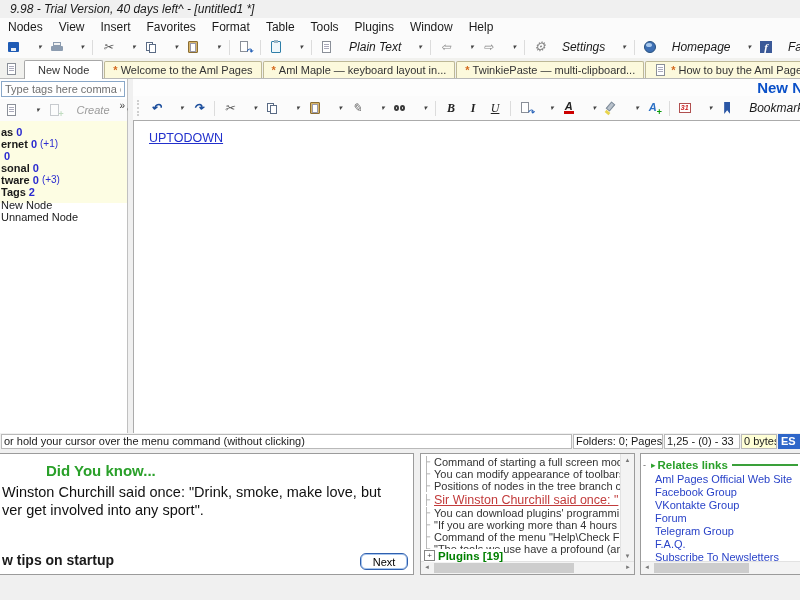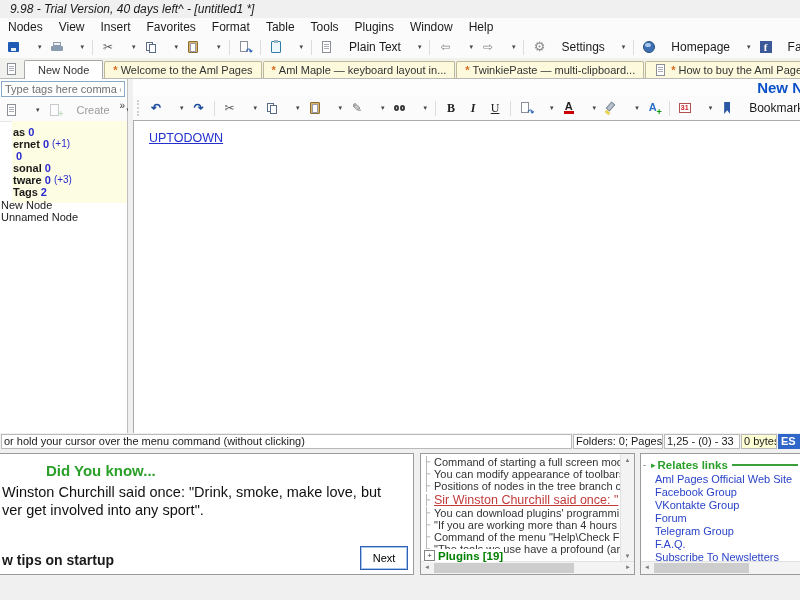--- a/index.html
+++ b/index.html
@@ -7,21 +7,21 @@
           font-family:"Liberation Sans",sans-serif;color:#1a1a1a;}
   
   .titlebar{position:absolute;top:0;left:0;right:0;height:18px;background:#f0f0f0;
             font-size:12px;line-height:18px;padding-left:10px;white-space:nowrap;font-style:italic;}
   .menubar{position:absolute;top:18px;left:0;right:0;height:18px;background:#fbfbfb;
            display:flex;align-items:center;font-size:12px;border-bottom:1px solid #ececec;}
   .menu-item{padding:0 8px;height:18px;line-height:18px;}
   .toolbar{display:flex;align-items:center;}
   #mainToolbar{position:absolute;top:36px;left:0;right:0;height:22px;background:#fbfbfb;
                border-bottom:1px solid #e2e2e2;padding-left:3px;}
-  .tbtn{display:flex;align-items:center;gap:15px;padding:1px 3px;margin:0 1px;border-radius:2px;flex:none;}
+  .tbtn{display:flex;align-items:center;gap:15px;padding:1px 3px;margin:0 1px;border-radius:2px;flex:none;font-style:italic;}
   .tlabel{font-size:12px;color:#1a1a1a;white-space:nowrap;}
   .tbtn.disabled .tlabel{color:#9a9a9a;}
   .tbtn.disabled .icon{opacity:.45;}
   .dd{font-size:7px;color:#444;margin-left:2px;}
   .dd::before{content:"▾";}
   .sep{width:1px;height:15px;background:#dcdcdc;margin:0 4px;flex:none;}
   .bold{font-weight:bold;}
   
   .tabstrip{position:absolute;top:58px;left:0;right:0;height:20px;background:#f1f1ee;
             display:flex;align-items:flex-end;border-bottom:1px solid #b9b9b9;padding-left:2px;}
@@ -33,21 +33,21 @@
   .tab-star{color:#d4691e;font-weight:bold;}
   
   .sidebar{position:absolute;top:79px;left:0;width:127px;bottom:167px;background:#fff;border-right:1px solid #c0c0c0;}
   .tags-input{position:absolute;top:2px;left:1px;width:116px;height:14px;border:1px solid #8aa8c8;
               font-family:"Liberation Sans",sans-serif;font-size:11px;padding:0 3px;color:#555;background:#fff;}
   .tags-input::placeholder{color:#6f6f6f;}
   .side-toolbar{position:absolute;top:20px;left:0;right:0;height:22px;display:flex;align-items:center;
                 background:#fbfbfb;border-bottom:1px solid #e6e6e6;padding-left:1px;}
   .side-toolbar .tlabel{font-size:11px;}
   .side-overflow{position:absolute;right:2px;top:21px;font-size:10px;color:#333;z-index:2;}
-  .tag-list{position:absolute;top:42px;left:12px;right:0;height:77px;background:#fdfde3;padding-top:5px;font-size:11px;}
+  .tag-list{position:absolute;top:42px;left:0;right:0;height:77px;background:#fdfde3;padding-top:5px;font-size:11px;}
   .tag-row{height:12px;line-height:12px;display:flex;gap:3px;padding-left:1px;white-space:nowrap;}
   .tag-name{font-weight:bold;color:#1a1a1a;}
   .tag-count{color:#2a2ad0;font-weight:bold;}
   .tag-extra{color:#2a2ad0;font-size:10px;}
   .node-list{position:absolute;top:120px;left:0;right:0;font-size:11px;}
   .node-row{height:12px;line-height:12px;padding-left:1px;white-space:nowrap;}
   .splitter{position:absolute;top:79px;left:128px;width:5px;bottom:167px;background:#f0f0f0;}
   
   .editor{position:absolute;top:79px;left:133px;right:0;bottom:167px;background:#fff;}
   .editor-header{position:absolute;top:0;left:0;right:0;height:17px;background:#fdfdfd;}
@@ -70,23 +70,23 @@
   .sb-kbd{width:16px;flex:none;background:#2e66c9;border-color:#2e66c9;color:#fff;font-weight:bold;}
   
   .bottom{position:absolute;top:450px;left:0;right:0;height:150px;background:#f0f0f0;}
   .panel{position:absolute;top:3px;height:122px;background:#fff;border:1px solid #9b9b9b;box-sizing:border-box;}
   .panel-tip{left:0;width:414px;border-left:none;}
   .tip-heading{position:absolute;left:46px;top:8px;font-size:15px;font-weight:bold;color:#2aa02a;}
   .tip-line{position:absolute;left:2px;font-size:14.5px;color:#101010;white-space:nowrap;}
   .l1{top:30px;}
   .l2{top:48px;}
   .tip-check{position:absolute;left:2px;bottom:6px;font-size:14px;font-weight:bold;}
-  .next-btn{position:absolute;right:5px;bottom:4px;width:48px;height:24px;font-size:11px;
+  .next-btn{position:absolute;right:5px;bottom:4px;width:48px;height:17px;font-size:11px;
             font-family:"Liberation Sans",sans-serif;background:#fff;border:1px solid #2f5fae;
-            box-shadow:inset 0 0 0 1px #a7c6ef;border-radius:0;padding:0;}
+            box-shadow:inset 0 0 0 1px #a7c6ef;border-radius:6px;padding:0;}
   .panel-list{left:420px;width:215px;}
   .tips-rows{position:absolute;top:2px;left:2px;right:14px;overflow:hidden;}
   .tip-row{height:12px;line-height:12px;white-space:nowrap;overflow:hidden;font-size:11px;color:#333;
            display:flex;align-items:center;}
   .branch{width:11px;flex:none;color:#a0a0a0;font-size:10px;}
   .branch::before{content:"├";}
   .branch.last::before{content:"└";}
   .tip-row.selected{height:15px;}
   .tip-row.selected .tip-text{font-size:12.5px;color:#c23b3b;text-decoration:underline;text-decoration-color:#c23b3b;}
   .plugins-row{position:absolute;left:3px;bottom:12px;display:flex;align-items:center;height:13px;background:#fff;z-index:2;}

